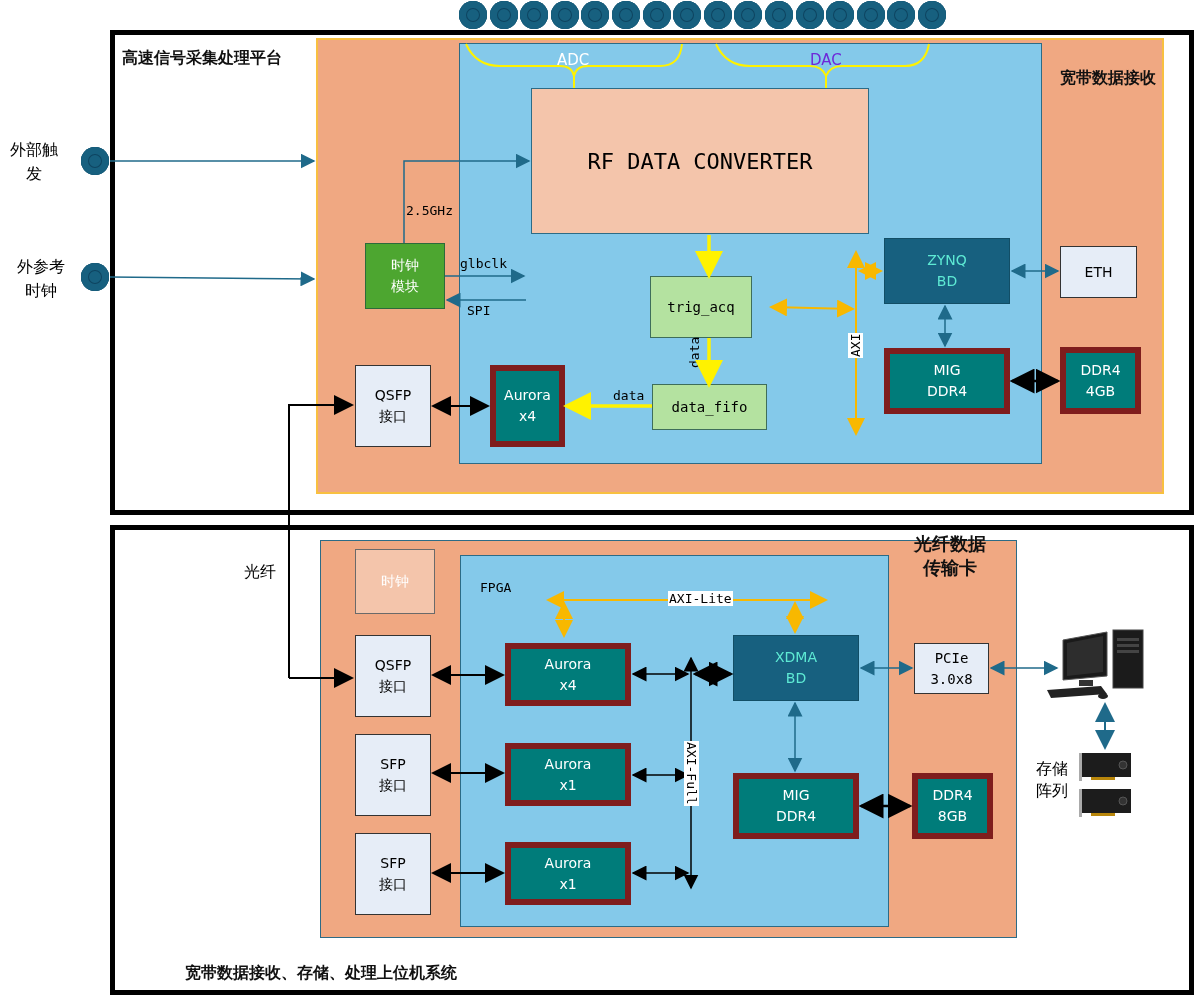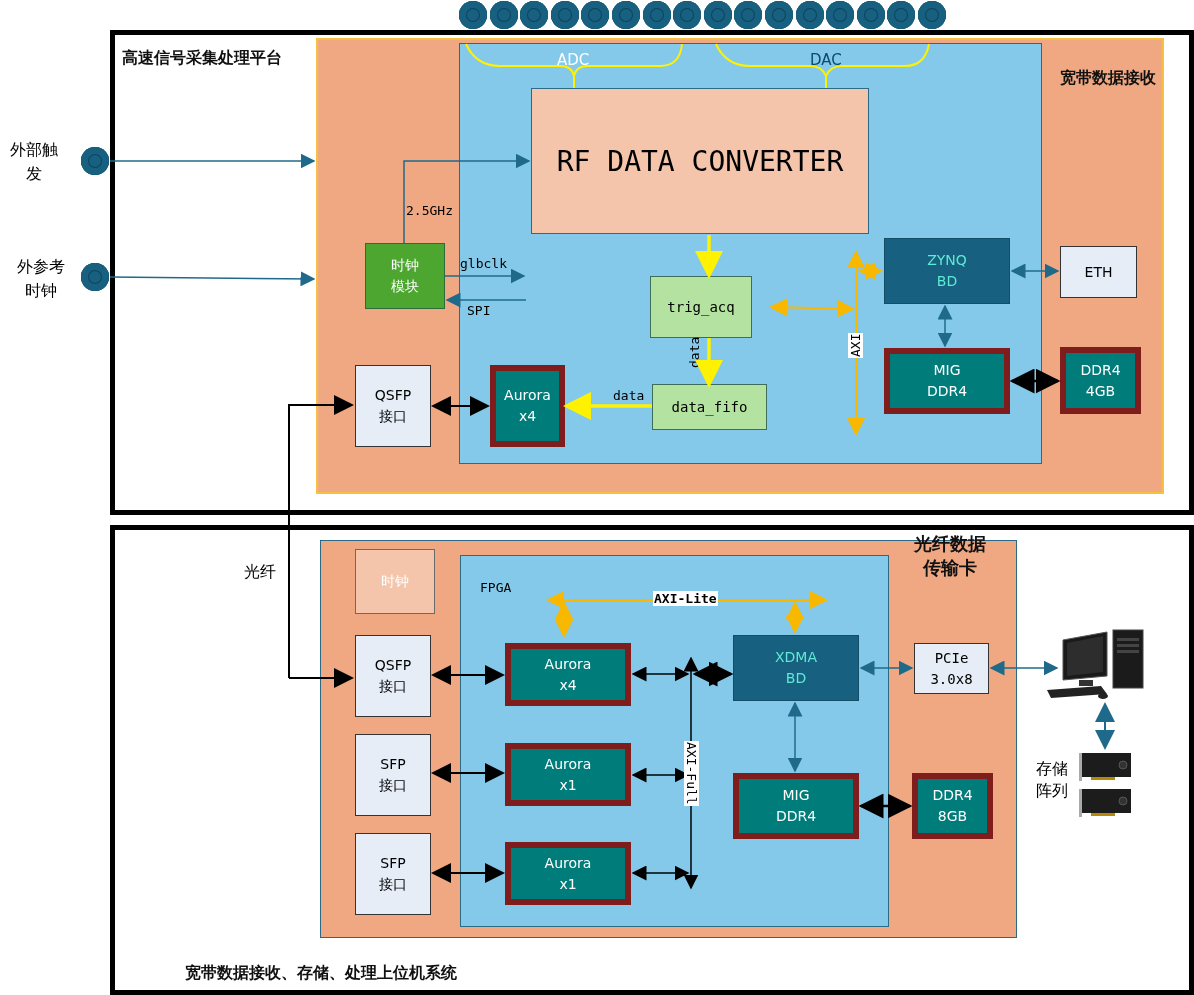--- a/index.html
+++ b/index.html
@@ -52,23 +52,23 @@
     <div class="abs connector" style="left: 337.6px; top: 1px;"></div>
     <div class="abs connector" style="left: 368.2px; top: 1px;"></div>
     <div class="abs connector" style="left: 398.8px; top: 1px;"></div>
     <div class="abs connector" style="left: 429.4px; top: 1px;"></div>
     <div class="abs connector" style="left: 460px; top: 1px;"></div>
   </div>
 
 <div class="abs fpga" style="left:459px;top:43px;width:583px;height:421px;"></div>
 
 <div class="abs lbl" style="left:557px;top:51px;color:#fff;font-size:15px;">ADC</div>
-<div class="abs lbl" style="left:810px;top:51px;color:#0c4a6e;font-size:15px;">DAC</div>
-
-<div class="abs blk" style="left:531px;top:88px;width:338px;height:146px;background:#F4C5AB;border:1.5px solid #2C6B86;font-size:28px;font-family:'DejaVu Sans Mono',monospace;">RF DATA CONVERTER</div>
+<div class="abs lbl" style="left:810px;top:51px;color:#6d28d9;font-size:15px;">DAC</div>
+
+<div class="abs blk" style="left:531px;top:88px;width:338px;height:146px;background:#F4C5AB;border:1.5px solid #2C6B86;font-size:22px;font-family:'DejaVu Sans Mono',monospace;">RF DATA CONVERTER</div>
 
 <div class="abs blk green" style="left:365px;top:243px;width:80px;height:66px;">时钟
 模块</div>
 <div class="abs lbl mono" style="left:406px;top:203px;">2.5GHz</div>
 <div class="abs lbl mono" style="left:460px;top:256px;">glbclk</div>
 <div class="abs lbl mono" style="left:467px;top:303px;">SPI</div>
 
 <div class="abs blk lgreen" style="left:650px;top:276px;width:102px;height:62px;">trig_acq</div>
 <div class="abs blk lgreen" style="left:652px;top:384px;width:115px;height:46px;">data_fifo</div>
 <div class="abs lbl mono" style="left:687px;top:350px;transform:rotate(-90deg);transform-origin:left top;top:368px;">data</div>
@@ -226,14 +226,14 @@
   <line x1="795" y1="603" x2="795" y2="632" stroke="#F8B800" stroke-width="2" marker-start="url(#aOrange)" marker-end="url(#aOrange)"></line>
 
   <line x1="795" y1="703" x2="795" y2="771" stroke="#1F6A8A" stroke-width="1.5" marker-start="url(#aBlue)" marker-end="url(#aBlue)"></line>
   <line x1="861" y1="668" x2="912" y2="668" stroke="#1F6A8A" stroke-width="1.5" marker-start="url(#aBlue)" marker-end="url(#aBlue)"></line>
   <line x1="861" y1="806" x2="910" y2="806" stroke="#000" stroke-width="2.5" marker-start="url(#aBlack)" marker-end="url(#aBlack)"></line>
   <line x1="991" y1="668" x2="1057" y2="668" stroke="#1F6A8A" stroke-width="1.5" marker-start="url(#aBlue)" marker-end="url(#aBlue)"></line>
   <line x1="1105" y1="704" x2="1105" y2="748" stroke="#1F6A8A" stroke-width="2" marker-start="url(#aBlue)" marker-end="url(#aBlue)"></line>
 </svg>
 
 <div class="abs tag" style="left:848px;top:338px;transform:rotate(-90deg);transform-origin:left top;top:358px;">AXI</div>
-<div class="abs tag" style="left:653px;top:591px;font-weight:bold;">AXI-Lite</div>
+<div class="abs tag" style="left:668px;top:591px;">AXI-Lite</div>
 <div class="abs tag" style="left:699px;top:741px;transform:rotate(90deg);transform-origin:left top;">AXI-Full</div>
 
 </body></html>

